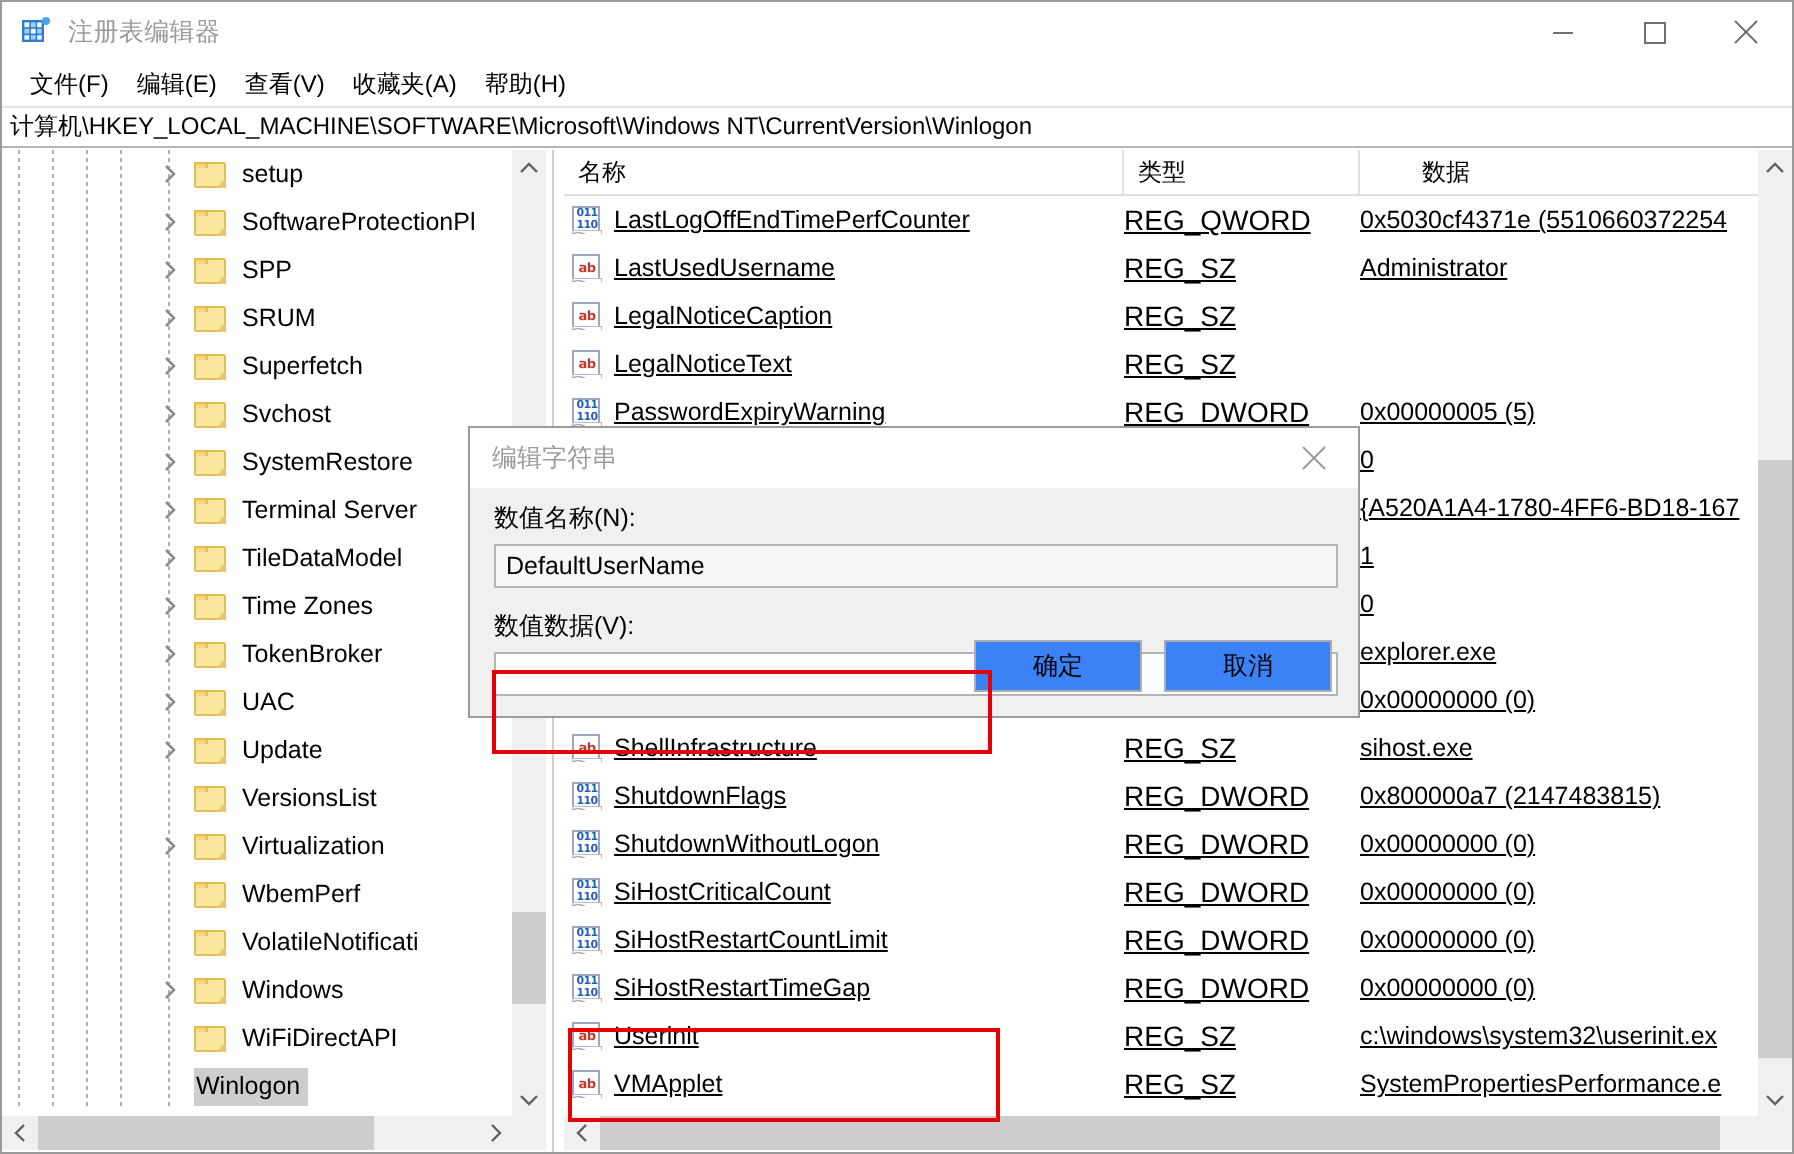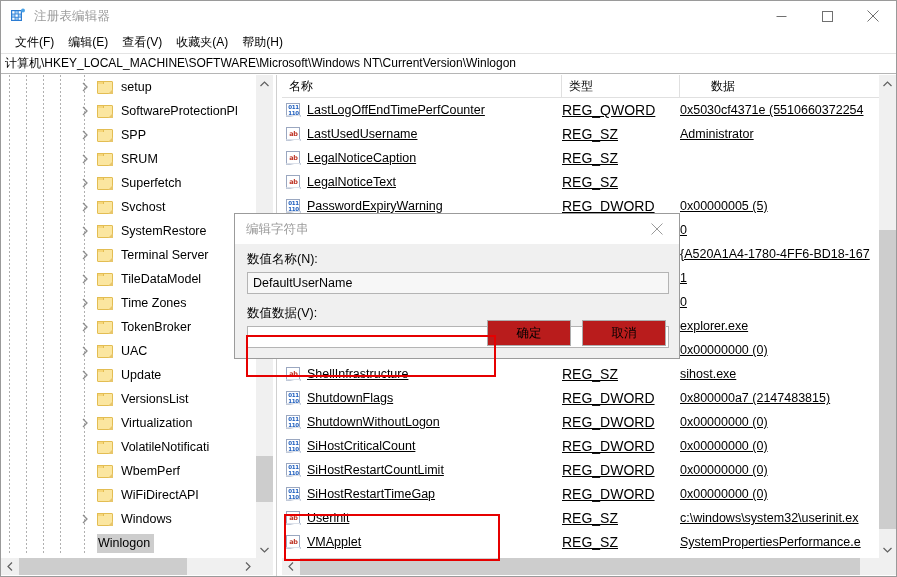--- a/index.html
+++ b/index.html
@@ -268,21 +268,21 @@
     outline: none;
   }
   .dlg-input.val-data { background: #ffffff; }
   .dlg-spacer { height: 11px; }
   .dlg-buttons {
     position: absolute; right: 13px; bottom: 12px;
     display: flex; gap: 11px;
   }
   .dlg-btn {
     width: 84px; height: 26px;
-    background: #b91c1c;
+    background: #3b82f6;
     border: 1px solid #adadad;
     font-size: 12.5px; color: #000;
     font-family: "Liberation Sans", sans-serif;
     display: flex; align-items: center; justify-content: center;
   }
 
   
   .redbox {
     position: absolute;
     border: 2px solid #e60000;
@@ -621,69 +621,69 @@
               <div class="guide" style="left: 25px;"></div>
               <div class="guide" style="left: 42px;"></div>
               <div class="guide" style="left: 59px;"></div>
               <div class="guide" style="left: 83px;"></div>
             </div>
             <div class="folder">
               <div class="f-back"></div>
               <div class="f-tab"></div>
               <div class="f-fold"></div>
             </div>
+            <span class="tree-label">WbemPerf</span>
+          </div>
+          <div class="tree-row">
+            <div class="tree-guides">
+              <div class="guide" style="left: 8px;"></div>
+              <div class="guide" style="left: 25px;"></div>
+              <div class="guide" style="left: 42px;"></div>
+              <div class="guide" style="left: 59px;"></div>
+              <div class="guide" style="left: 83px;"></div>
+            </div>
+            <div class="folder">
+              <div class="f-back"></div>
+              <div class="f-tab"></div>
+              <div class="f-fold"></div>
+            </div>
             <span class="tree-label">VolatileNotificati</span>
           </div>
           <div class="tree-row">
             <div class="tree-guides">
               <div class="guide" style="left: 8px;"></div>
               <div class="guide" style="left: 25px;"></div>
               <div class="guide" style="left: 42px;"></div>
               <div class="guide" style="left: 59px;"></div>
               <div class="guide" style="left: 83px;"></div>
             </div>
-            <div class="folder">
-              <div class="f-back"></div>
-              <div class="f-tab"></div>
-              <div class="f-fold"></div>
-            </div>
-            <span class="tree-label">WbemPerf</span>
+            <div class="chevron"><svg width="12" height="12" viewBox="0 0 12 12">
+                <path d="M4 2 L8 6 L4 10" fill="none" stroke="#8d8d8d" stroke-width="1.3"></path>
+              </svg></div>
+            <div class="folder">
+              <div class="f-back"></div>
+              <div class="f-tab"></div>
+              <div class="f-fold"></div>
+            </div>
+            <span class="tree-label">Windows</span>
           </div>
           <div class="tree-row">
             <div class="tree-guides">
               <div class="guide" style="left: 8px;"></div>
               <div class="guide" style="left: 25px;"></div>
               <div class="guide" style="left: 42px;"></div>
               <div class="guide" style="left: 59px;"></div>
               <div class="guide" style="left: 83px;"></div>
             </div>
             <div class="folder">
               <div class="f-back"></div>
               <div class="f-tab"></div>
               <div class="f-fold"></div>
             </div>
             <span class="tree-label">WiFiDirectAPI</span>
-          </div>
-          <div class="tree-row">
-            <div class="tree-guides">
-              <div class="guide" style="left: 8px;"></div>
-              <div class="guide" style="left: 25px;"></div>
-              <div class="guide" style="left: 42px;"></div>
-              <div class="guide" style="left: 59px;"></div>
-              <div class="guide" style="left: 83px;"></div>
-            </div>
-            <div class="chevron"><svg width="12" height="12" viewBox="0 0 12 12">
-                <path d="M4 2 L8 6 L4 10" fill="none" stroke="#8d8d8d" stroke-width="1.3"></path>
-              </svg></div>
-            <div class="folder">
-              <div class="f-back"></div>
-              <div class="f-tab"></div>
-              <div class="f-fold"></div>
-            </div>
-            <span class="tree-label">Windows</span>
           </div>
           <div class="tree-row selected">
             <div class="tree-guides">
               <div class="guide" style="left: 8px;"></div>
               <div class="guide" style="left: 25px;"></div>
               <div class="guide" style="left: 42px;"></div>
               <div class="guide" style="left: 59px;"></div>
               <div class="guide" style="left: 83px;"></div>
             </div>
             <span class="tree-label">Winlogon</span>

